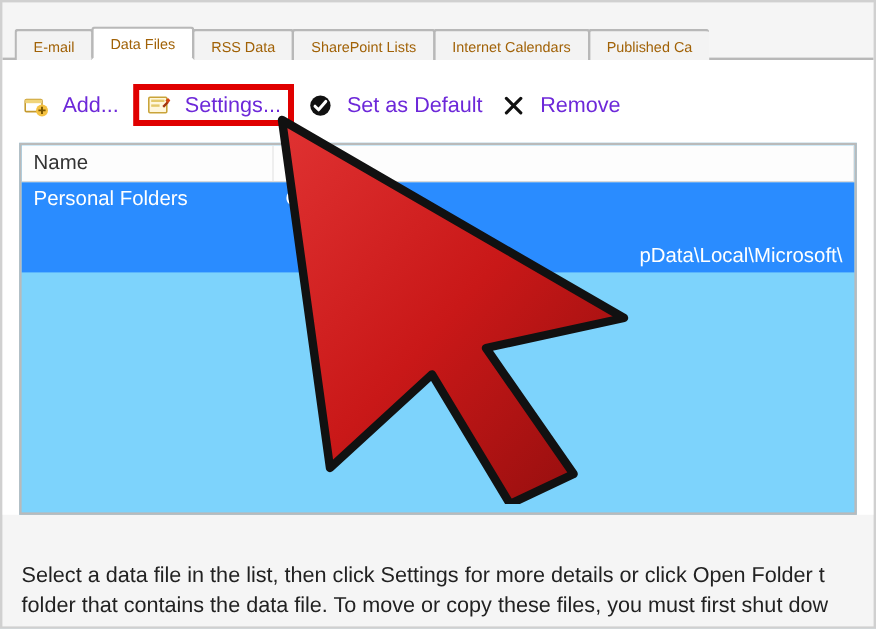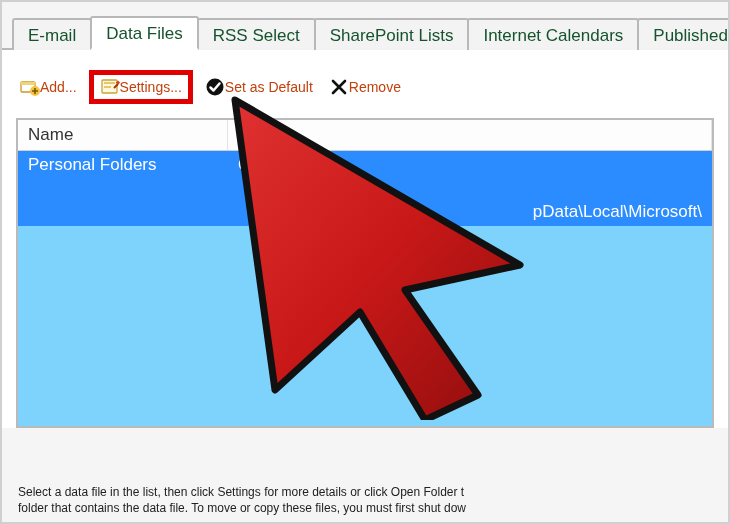--- a/index.html
+++ b/index.html
@@ -21,22 +21,22 @@
     padding-left:10px;
     border-bottom:2px solid #b8b8b8;
     height:36px;
   }
   .tab {
     padding:6px 14px 4px 14px;
     border:2px solid #b8b8b8;
     border-bottom:none;
     background:#f3f3f3;
     margin-right:-2px;
-    font-size:17px;
-    color:#14532d;
+    font-size:12px;
+    color:#a16207;
     position:relative;
     top:2px;
     border-radius:3px 3px 0 0;
     white-space:nowrap;
   }
   .tab.active {
     background:#ffffff;
     border-bottom:2px solid #ffffff;
     font-weight:500;
     z-index:2;
@@ -50,24 +50,24 @@
   }
   .toolbar {
     display:flex;
     align-items:center;
     gap:8px;
     padding:8px 4px 14px 4px;
   }
   .tbtn {
     display:inline-flex;
     align-items:center;
-    gap:0;
+    gap:12px;
     padding:2px 4px;
-    font-size:14px;
-    color:#c2410c;
+    font-size:18px;
+    color:#6d28d9;
     cursor:default;
   }
   .tbtn.highlight {
     border:5px solid #e00000;
     padding:2px 6px;
   }
   .icon { display:inline-flex; width:20px; height:20px; }
   .icon svg { width:100%; height:100%; }
 
   .listbox {
@@ -102,39 +102,39 @@
     white-space:nowrap;
     overflow:hidden;
   }
   .cell-name{ flex:0 0 210px; }
   .cell-loc { flex:0 0 30px;}
   .cell-gap { flex:1; }
   .cell-path{ flex:0 0 205px; text-align:right;margin-top:47px;}
   .footer-text{
     position:absolute;
     left:16px; right:0; bottom:6px;
-    font-size:12px;
+    font-size:18px;
     color:#222;
     line-height:1.35;
     white-space:pre-line;
   }
   .cursor-overlay{
     position:absolute;
     left:218px; top:88px;
     width:330px; height:330px;
     pointer-events:none;
   }
 </style>
 </head>
 <body>
 
 <div class="tabs">
   <div class="tab">E-mail</div>
   <div class="tab active">Data Files</div>
-  <div class="tab">RSS Select</div>
+  <div class="tab">RSS Data</div>
   <div class="tab">SharePoint Lists</div>
   <div class="tab">Internet Calendars</div>
   <div class="tab">Published Ca</div>
 </div>
 
 <div class="content">
 
   <div class="toolbar">
     <div class="tbtn">
       <span class="icon">

